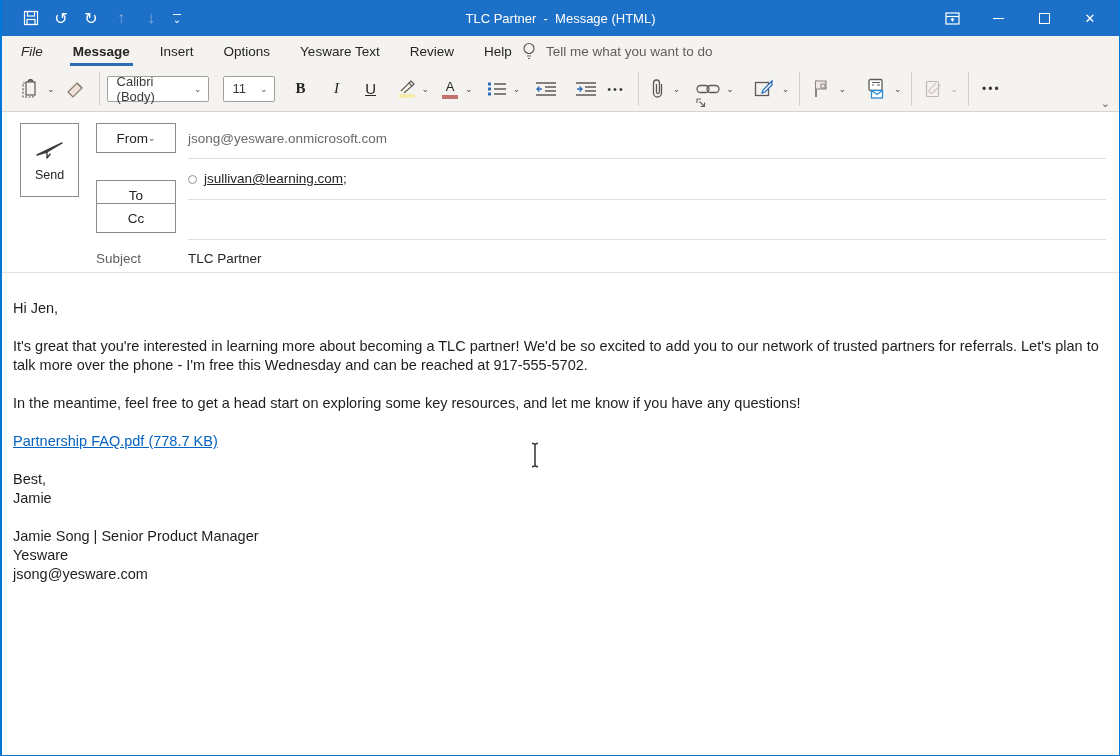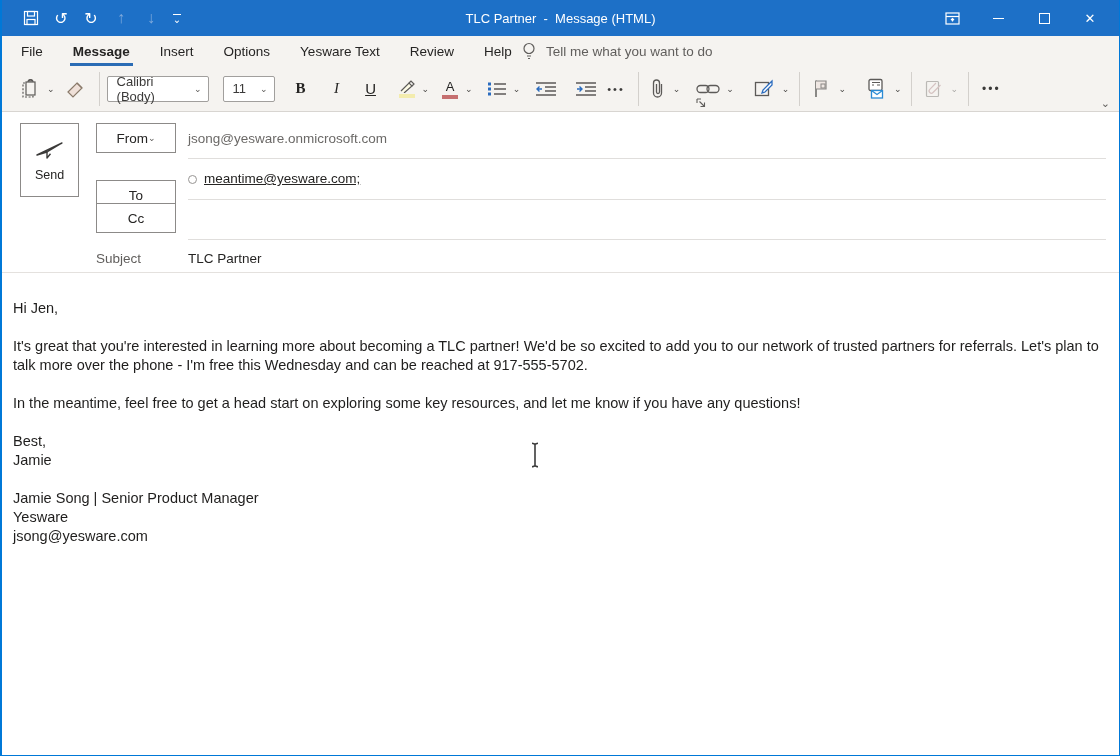--- a/index.html
+++ b/index.html
@@ -18,21 +18,21 @@
   .title-text { position:absolute; left:0; right:0; top:0; height:36px; display:flex; align-items:center; justify-content:center;
                 color:#fff; font-size:13px; white-space:pre; pointer-events:none; }
   .caption-btns { position:absolute; right:8px; top:0; height:36px; display:flex; align-items:center; }
   .cap-btn { width:46px; height:36px; display:flex; align-items:center; justify-content:center; color:#fff; font-size:13px; }
   .restore-box { width:11px; height:11px; border:1px solid #fff; display:inline-block; }
   .min-dash { width:11px; border-top:1.5px solid #fff; display:inline-block; }
 
   
   .menubar { position:absolute; left:0; top:36px; width:1118px; height:30px; background:#f5f3f0; display:flex; align-items:stretch; }
   .menu-tab { padding:0 15px; display:flex; align-items:center; font-size:13.5px; color:#252423; position:relative; }
-  .menu-tab.first { margin-left:4px; }
+  .menu-tab.first { margin-left:4px;font-style:italic; }
   .menu-tab.active { font-weight:700; }
   .menu-tab.active::after { content:""; position:absolute; left:12px; right:12px; bottom:0; border-bottom:3px solid #2b6cb5; }
   .tellme { position:absolute; left:520px; top:0; height:30px; display:flex; align-items:center; gap:10px; color:#605e5c; font-size:13.5px; }
 
   
   .ribbon { position:absolute; left:0; top:66px; width:1118px; height:46px; background:#f5f3f0; border-bottom:1px solid #d8d5d1; }
   .ribbon-flex { display:flex; align-items:center; height:100%; padding-left:12px; }
   .rbtn { height:30px; display:flex; align-items:center; justify-content:center; color:#4a4846; }
   .chev { font-size:9px; color:#4a4846; padding:0 3px; align-self:center; }
   .vdiv { width:1px; height:34px; background:#d3d0cc; margin:0 7px; }
@@ -287,38 +287,39 @@
       <span>From</span>
       <span class="cchev">⌄</span>
     </div>
     <div class="field-value" style="top:19px;color:#6b6967">jsong@yesware.onmicrosoft.com</div>
     <div class="field-line" style="top:46px"></div>
 
     <div class="field-btn" style="top:68px">
       <span>To</span>
     </div>
     <div class="field-value" style="top:59px;color:#252423">
-      <span class="presence"></span><span style="text-decoration:underline">meantime@yesware.com;</span>
+      <span class="presence"></span><span style="text-decoration:underline">jsullivan@learning.com;</span>
     </div>
     <div class="field-line" style="top:87px"></div>
 
     <div class="field-btn" style="top:91px">
       <span>Cc</span>
     </div>
     <div class="field-value" style="top:99px;color:#252423"></div>
     <div class="field-line" style="top:127px"></div>
 
     <div class="subject-label" style="top:139px">Subject</div>
     <div class="field-value" style="top:139px;color:#252423">TLC Partner</div>
   </div>
 
   <div class="msg-body">
     <p>Hi Jen,</p>
     <p>It's great that you're interested in learning more about becoming a TLC partner! We'd be so excited to add you to our network of trusted partners for referrals. Let's plan to talk more over the phone - I'm free this Wednesday and can be reached at 917-555-5702.</p>
     <p>In the meantime, feel free to get a head start on exploring some key resources, and let me know if you have any questions!</p>
+    <p><span class="attach-link">Partnership FAQ.pdf (778.7 KB)</span></p>
     <p>
       <span>Best,</span><br>
       <span>Jamie</span>
     </p>
     <p>
       <span>Jamie Song | Senior Product Manager</span><br>
       <span>Yesware</span><br>
       <span>jsong@yesware.com</span>
     </p>
   </div>

